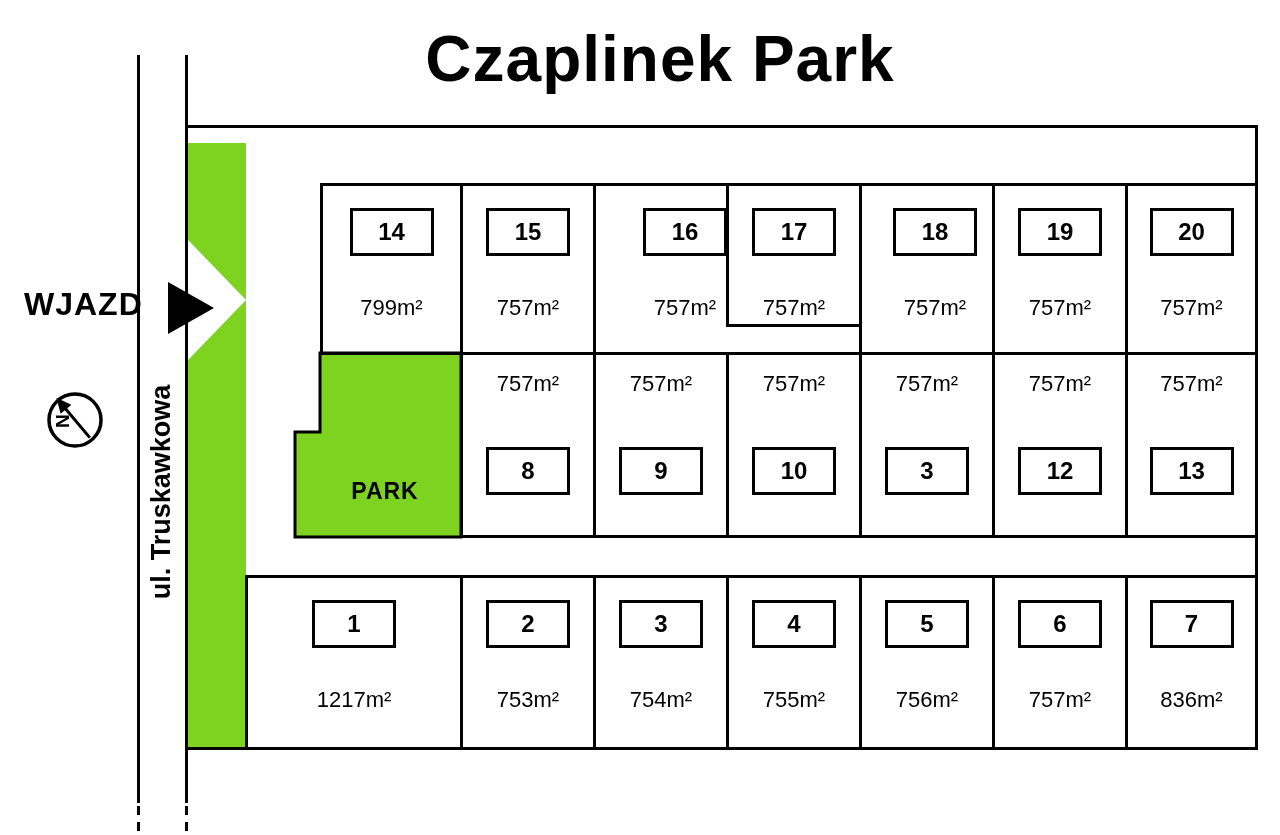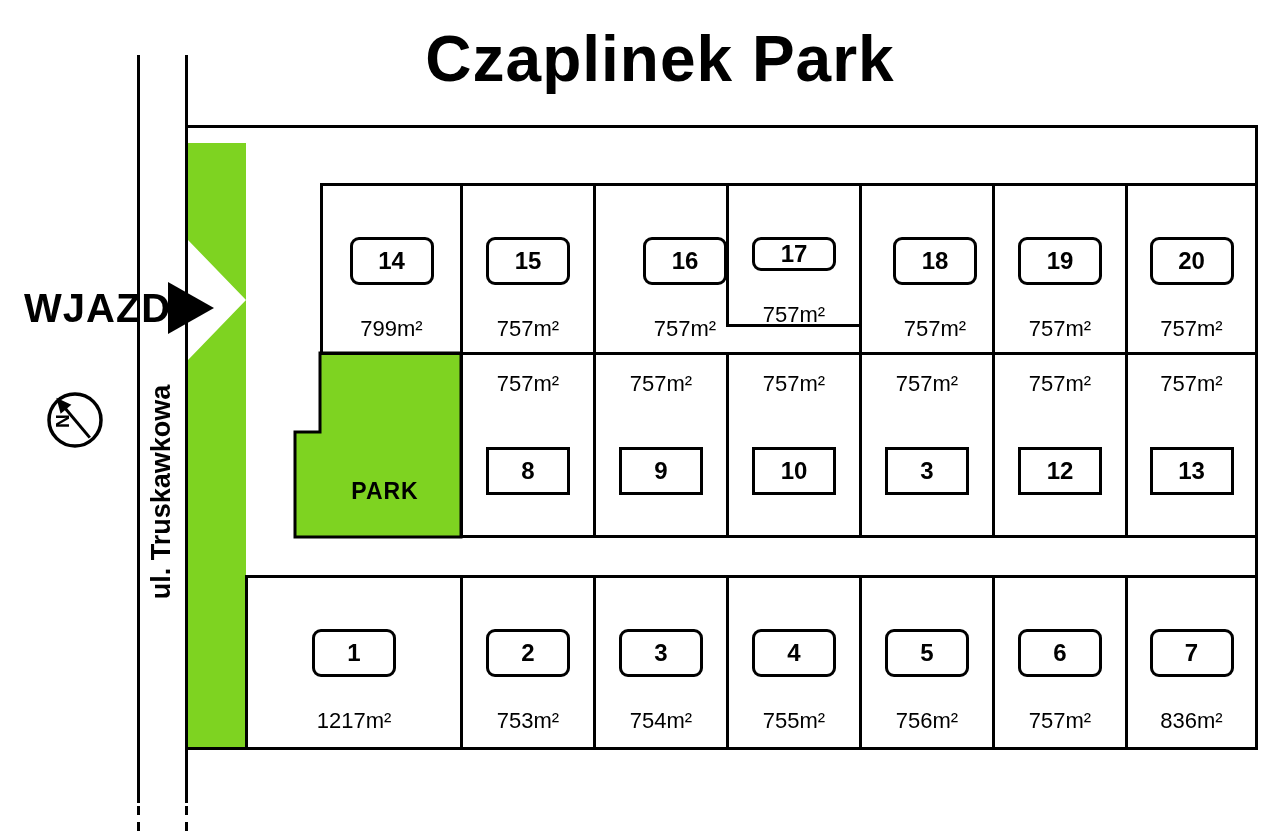--- a/index.html
+++ b/index.html
@@ -30,21 +30,21 @@
     letter-spacing: 1px;
     white-space: nowrap;
   }
 
   .entrance-label {
     position: absolute;
     left: 24px;
     top: 286px;
     width: 130px;
     text-align: left;
-    font-size: 40px;
+    font-size: 32px;
     font-weight: bold;
     letter-spacing: 1px;
   }
 
   .street-label {
     position: absolute;
     left: 161px;
     top: 492px;
     transform: translate(-50%, -50%) rotate(-90deg);
     font-size: 27px;
@@ -85,22 +85,22 @@
     font-size: 24px;
     font-weight: bold;
     background: #fff;
   }
   .area {
     font-size: 22px;
     font-weight: 500;
     white-space: nowrap;
   }
 
-  .number-first .badge { margin-top: 51px; border-radius: 9px; }
-  .number-first .area  { margin-top: 31px; }
+  .number-first .badge { margin-top: 22px; }
+  .number-first .area  { margin-top: 39px; }
   .area-first  .area   { margin-top: 16px; }
   .area-first  .badge  { margin-top: 50px; }
 </style>
 </head>
 <body>
 
 <div id="stage">
 
   <svg id="bg-svg" viewBox="0 0 1280 835" xmlns="http://www.w3.org/2000/svg">
 

